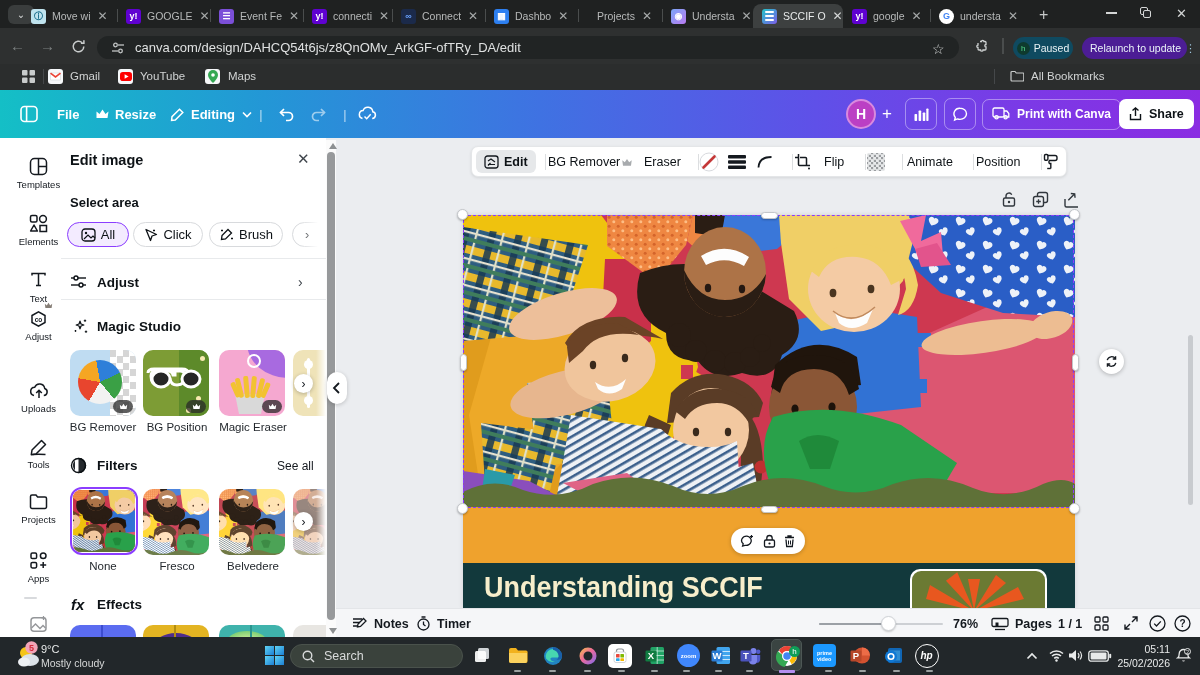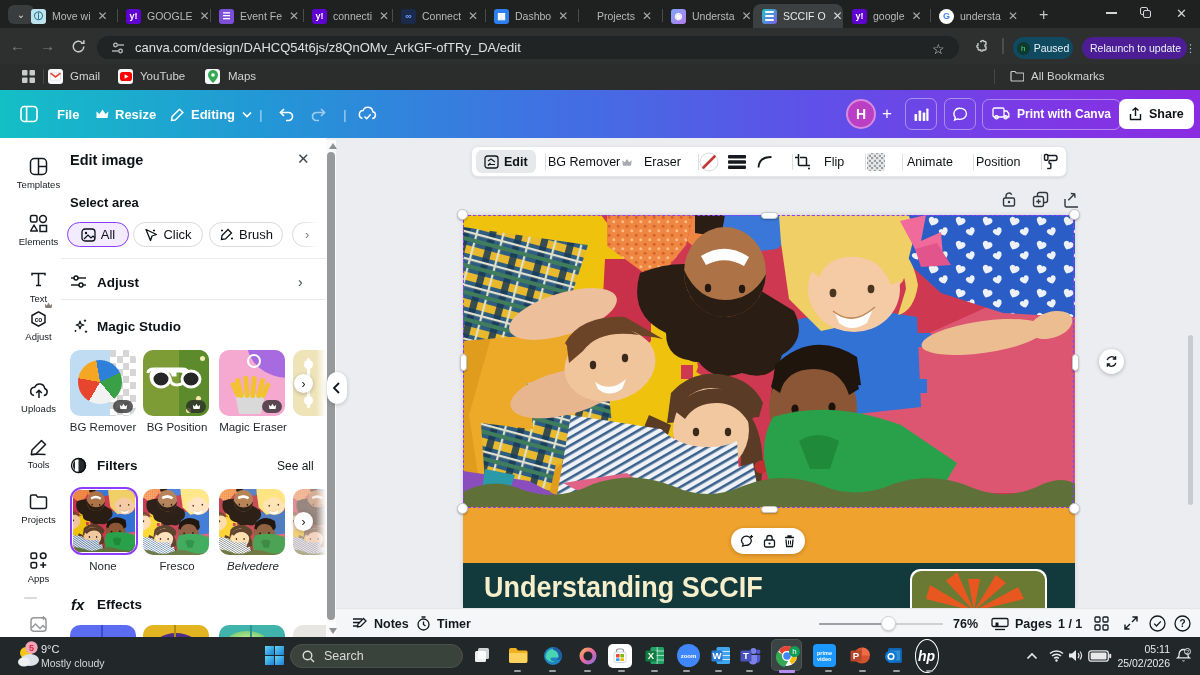--- a/index.html
+++ b/index.html
@@ -471,21 +471,21 @@
     </div>
   <div class="thumb" style="left:232px;top:351px;background:#f3ded7;">
       <svg width="66" height="66" viewBox="160 8 276 276" style="opacity:.45;">
         <use href="#kidsart"></use>
       </svg>
     </div>
   <div style="position:absolute;left:255px;top:347px;width:10px;height:74px;background:linear-gradient(90deg,rgba(255,255,255,0),#fff);"></div>
   <div style="position:absolute;left:233px;top:374px;width:19px;height:19px;border-radius:50%;background:#fff;box-shadow:0 1px 4px rgba(0,0,0,.25);display:flex;align-items:center;justify-content:center;font-size:12px;color:#14191f;">›</div>
   <div class="tlabel" style="left:2px;top:422px;">None</div>
   <div class="tlabel" style="left:76px;top:422px;">Fresco</div>
-  <div class="tlabel" style="left:152px;top:422px;font-style:italic;">Belvedere</div>
+  <div class="tlabel" style="left:152px;top:422px;">Belvedere</div>
 
   <div style="position:absolute;left:10px;top:458px;font-size:15px;font-style:italic;color:#0d1216;font-weight:bold;"><i>fx</i></div>
   <div style="position:absolute;left:36px;top:459px;font-size:13.5px;font-weight:bold;color:#0d1216;">Effects</div>
   <div class="thumb" style="left:9px;top:487px;background:#5b6cf0;">
       <div style="position:absolute;left:31px;top:0;width:2px;height:66px;background:#3c4cd0;"></div>
     </div>
   <div class="thumb" style="left:82px;top:487px;background:#e3b422;">
       <div style="position:absolute;left:10px;top:8px;width:46px;height:30px;border-radius:50%;background:#4f2d8c;"></div>
       <div style="position:absolute;left:31px;top:0;width:2px;height:66px;background:#b28d10;"></div>
     </div>
@@ -949,21 +949,21 @@
     </div>
   <div class="tbicon" style="left:881px;">
       <svg width="20" height="19" viewBox="0 0 20 19">
         <rect x="4" y="2" width="14" height="15" rx="2" fill="#1066b5"></rect>
         <rect x="6" y="4.5" width="10" height="10" fill="#50b5f0" opacity=".5"></rect>
         <circle cx="7" cy="10.5" r="6" fill="#0f78d4"></circle>
         <circle cx="7" cy="10.5" r="2.8" fill="none" stroke="#fff" stroke-width="1.6"></circle>
       </svg>
     </div>
   <div class="tbicon" style="left:914px;">
-      <div style="width:24px;height:34px;border-radius:50%;border:1.6px solid #fff;display:flex;align-items:center;justify-content:center;color:#fff;font-size:14px;font-weight:bold;font-style:italic;">hp</div>
+      <div style="width:24px;height:24px;border-radius:50%;border:1.6px solid #fff;display:flex;align-items:center;justify-content:center;color:#fff;font-size:10px;font-weight:bold;font-style:italic;">hp</div>
     </div>
 
   <div style="position:absolute;left:514px;top:33px;width:7px;height:2px;background:#9aa0a0;border-radius:1px;box-shadow:35px 0 #9aa0a0,70px 0 #9aa0a0,104px 0 #9aa0a0,137px 0 #9aa0a0,169px 0 #9aa0a0,201px 0 #9aa0a0,232px 0 #9aa0a0,311px 0 #9aa0a0,345px 0 #9aa0a0,379px 0 #9aa0a0,412px 0 #9aa0a0"></div>
 
   <div style="position:absolute;left:1026px;top:15px;">
       <svg width="12" height="8" viewBox="0 0 12 8">
         <path d="M1.5 6.5 6 2 10.5 6.5" fill="none" stroke="#e8eaea" stroke-width="1.7"></path>
       </svg>
     </div>
   <div style="position:absolute;left:1049px;top:12px;">

